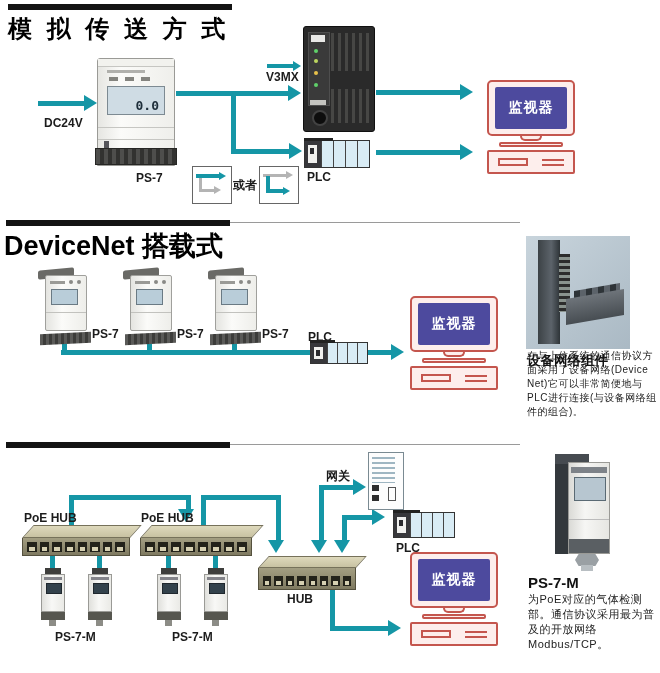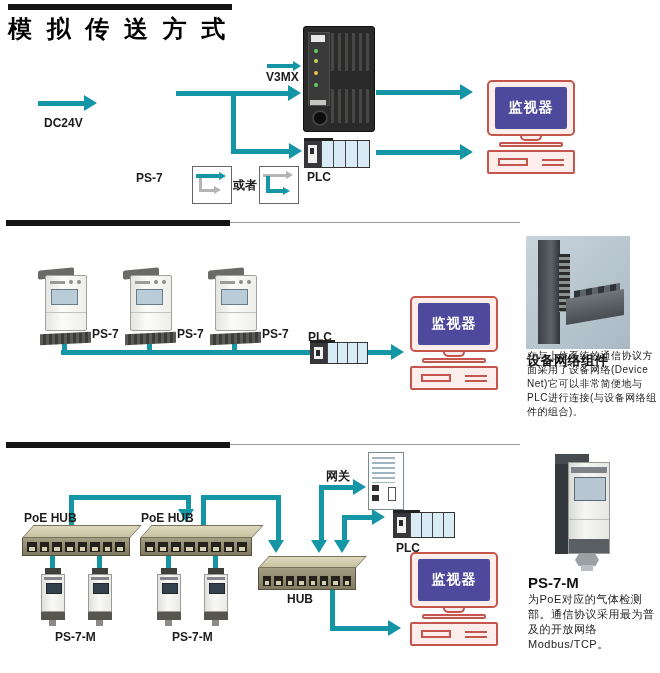--- a/index.html
+++ b/index.html
@@ -122,20 +122,34 @@
   <span class="ln tl" style="left:176px;top:91px;width:112px;height:5px;"></span>
   <span class="ah-r tl" style="left:288px;top:85px;"></span>
   <span class="ln tl" style="left:231px;top:91px;width:5px;height:63px;"></span>
   <span class="ln tl" style="left:231px;top:149px;width:58px;height:5px;"></span>
   <span class="ah-r tl" style="left:289px;top:143px;"></span>
 
   <span class="ln tl" style="left:267px;top:64px;width:26px;height:4px;"></span>
   <span class="ah-r sm tl" style="left:293px;top:61px;"></span>
   <div class="lbl" style="left:266px;top:70px;">V3MX</div>
 
+  <div class="ps7" style="left:97px;top:58px;">
+    <div class="ps7-cap"></div>
+    <div class="ps7-brand"></div>
+    <div class="ps7-btns">
+        <i></i>
+        <i></i>
+        <i></i>
+      </div>
+    <div class="ps7-lcd">0.0</div>
+    <div class="ps7-seam" style="top:68px;"></div>
+    <div class="ps7-seam" style="top:80px;"></div>
+    <div class="ps7-slot"></div>
+    <div class="ps7-base"></div>
+  </div>
   <div class="lbl" style="left:136px;top:171px;">PS-7</div>
 
   <div class="v3mx" style="left:303px;top:26px;">
     <div class="v3-vents vt"></div>
     <div class="v3-vents vb"></div>
     <div class="v3-panel">
       <i class="v3-label"></i>
       <i class="v3-led" style="top:16px;background:#5fd06a;"></i>
       <i class="v3-led" style="top:26px;background:#bcd65f;"></i>
       <i class="v3-led" style="top:38px;background:#e8c14a;"></i>
@@ -185,20 +199,21 @@
   <div class="oricon" style="left:259px;top:166px;">
     <span class="ln gy" style="left:3px;top:7px;width:23px;height:3px;"></span>
     <span class="ah-r xs gy" style="left:26px;top:4px;"></span>
     <span class="ln tl" style="left:6px;top:9px;width:4px;height:17px;"></span>
     <span class="ln tl" style="left:6px;top:22px;width:17px;height:4px;"></span>
     <span class="ah-r xs tl" style="left:23px;top:20px;"></span>
   </div>
 
   <div class="sec-bar" style="left:6px;top:220px;width:224px;"></div>
   <div class="sec-line" style="left:230px;top:222px;width:290px;"></div>
+  <div class="sec-title" style="left:4px;top:228px;font-size:27px;">DeviceNet 搭载式</div>
 
   <span class="ln tl" style="left:61px;top:350px;width:330px;height:5px;"></span>
   <span class="ah-r tl" style="left:391px;top:344px;"></span>
   <span class="ln tl" style="left:62px;top:340px;width:5px;height:12px;"></span>
   <span class="ln tl" style="left:147px;top:340px;width:5px;height:12px;"></span>
   <span class="ln tl" style="left:232px;top:340px;width:5px;height:12px;"></span>
 
   <div class="ps7s" style="left:38px;top:268px;">
     <i class="ps7s-arm"></i>
     <div class="ps7s-body">

